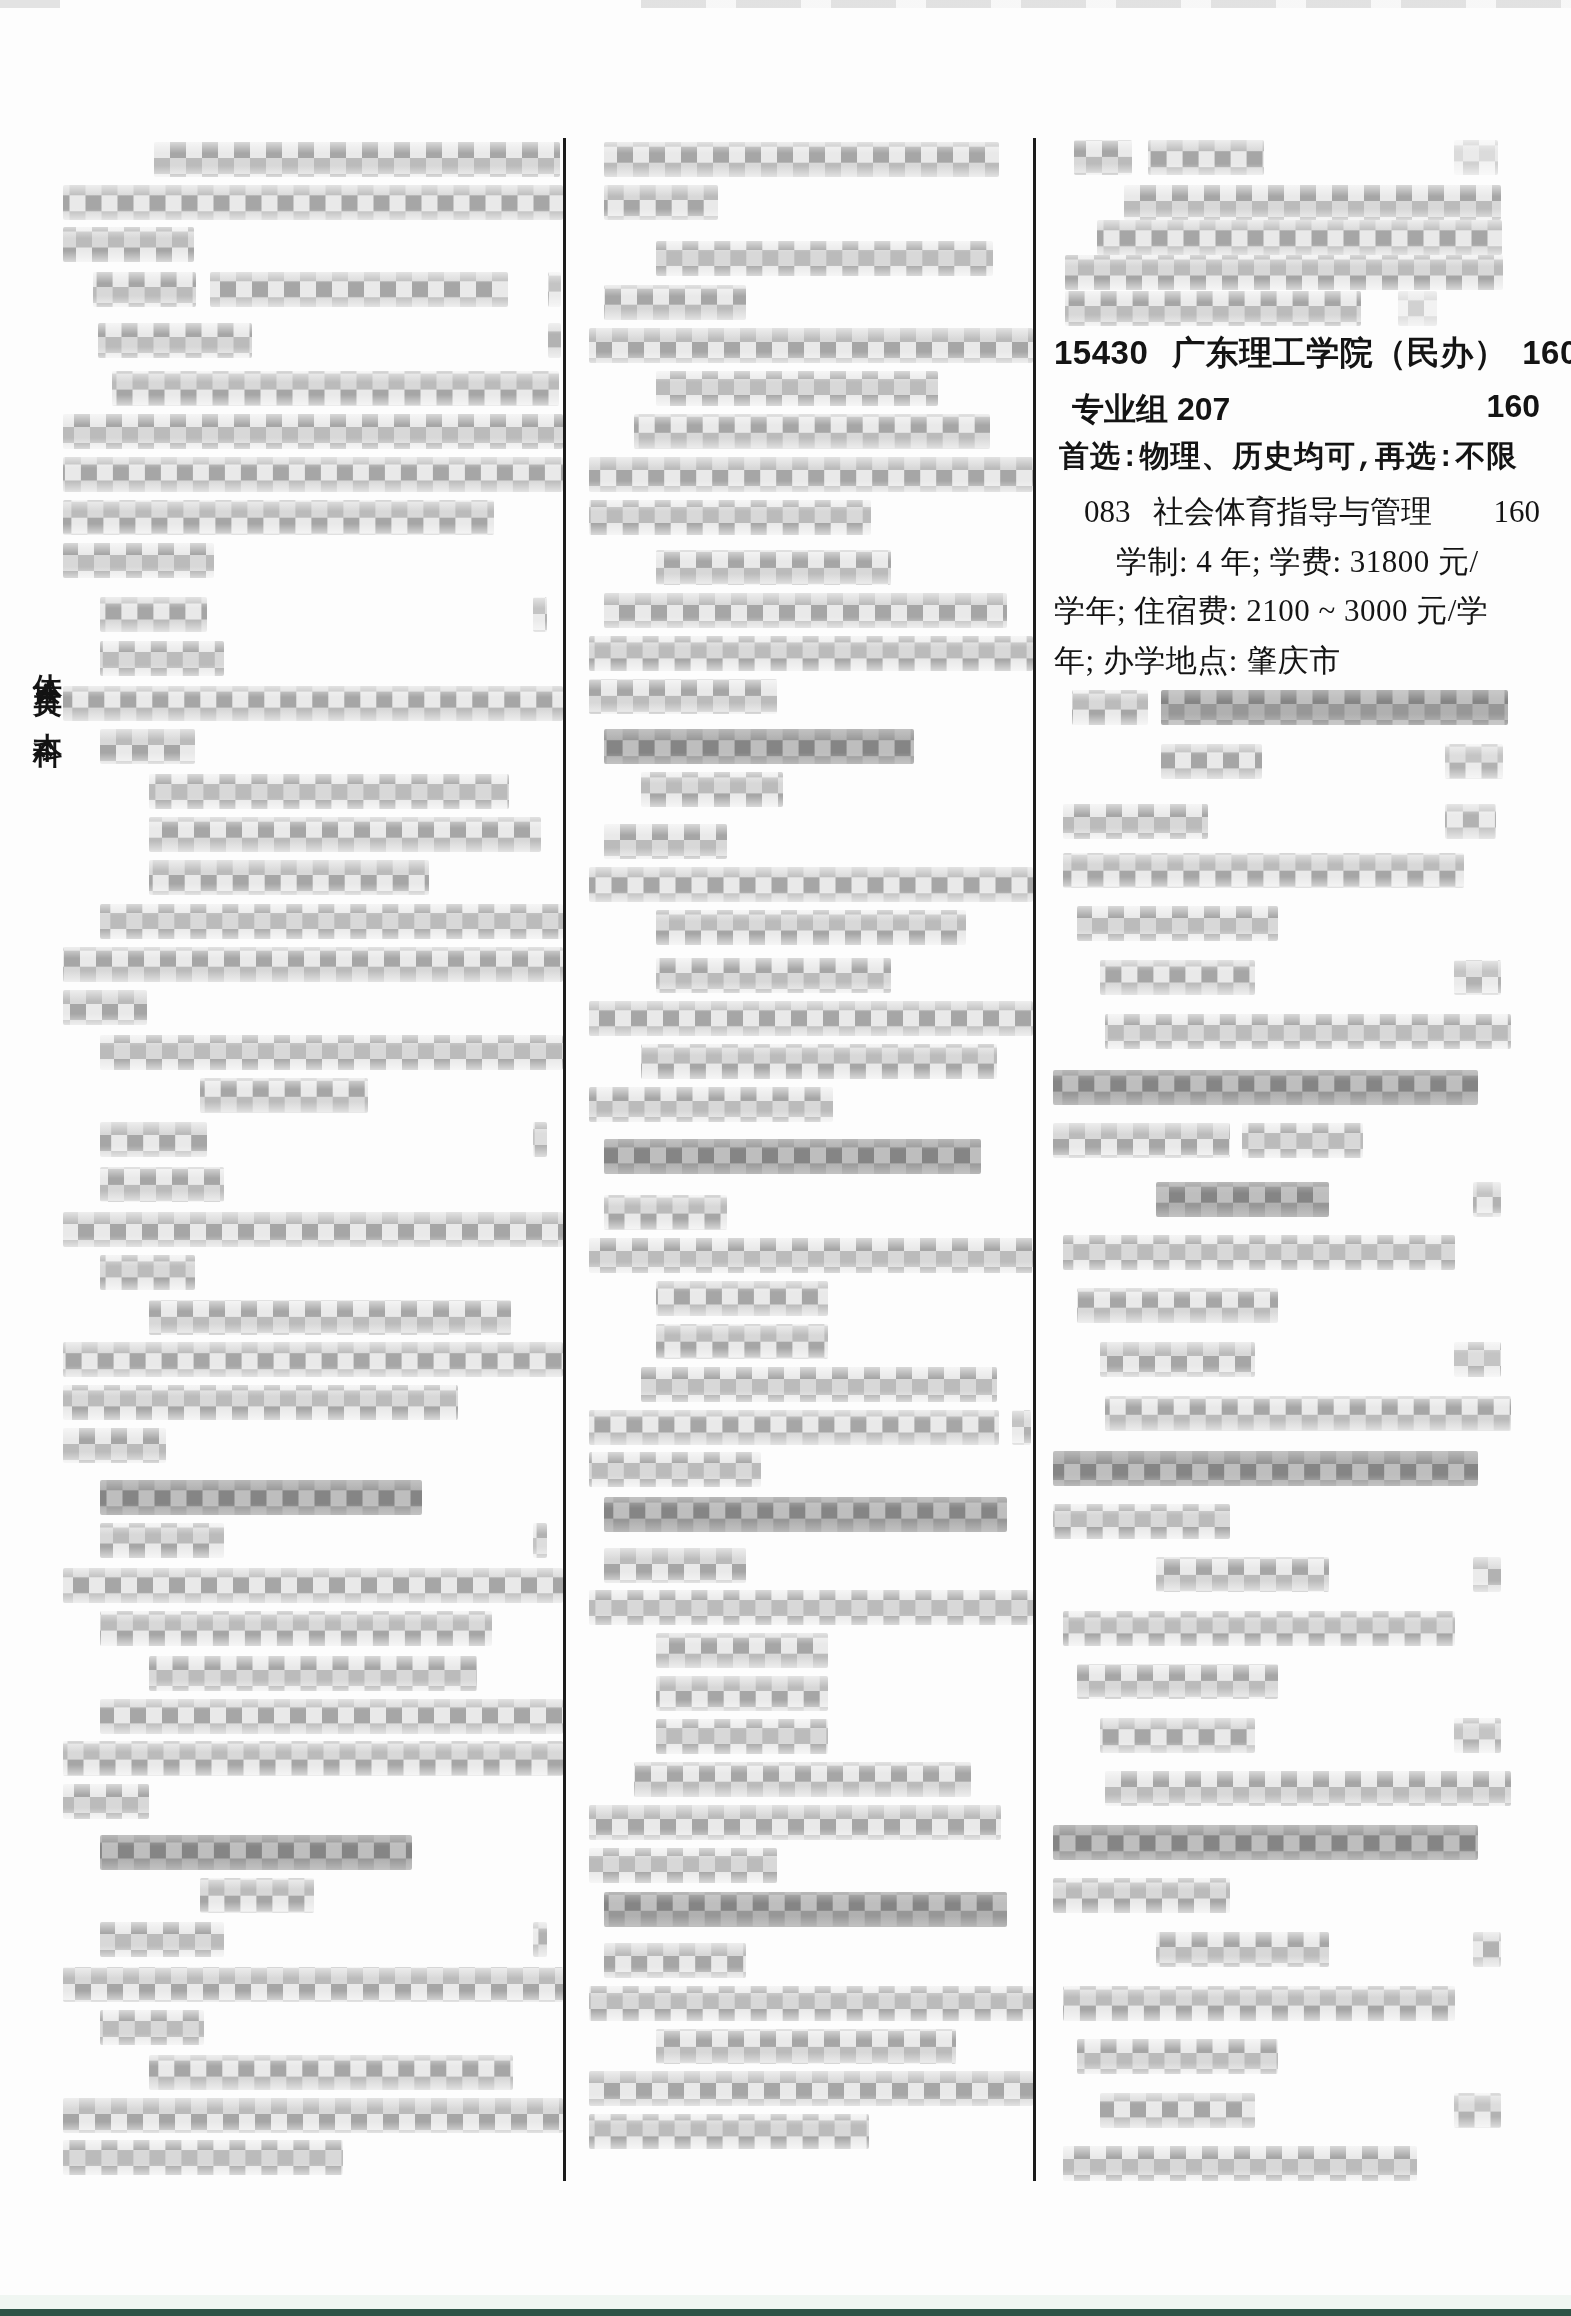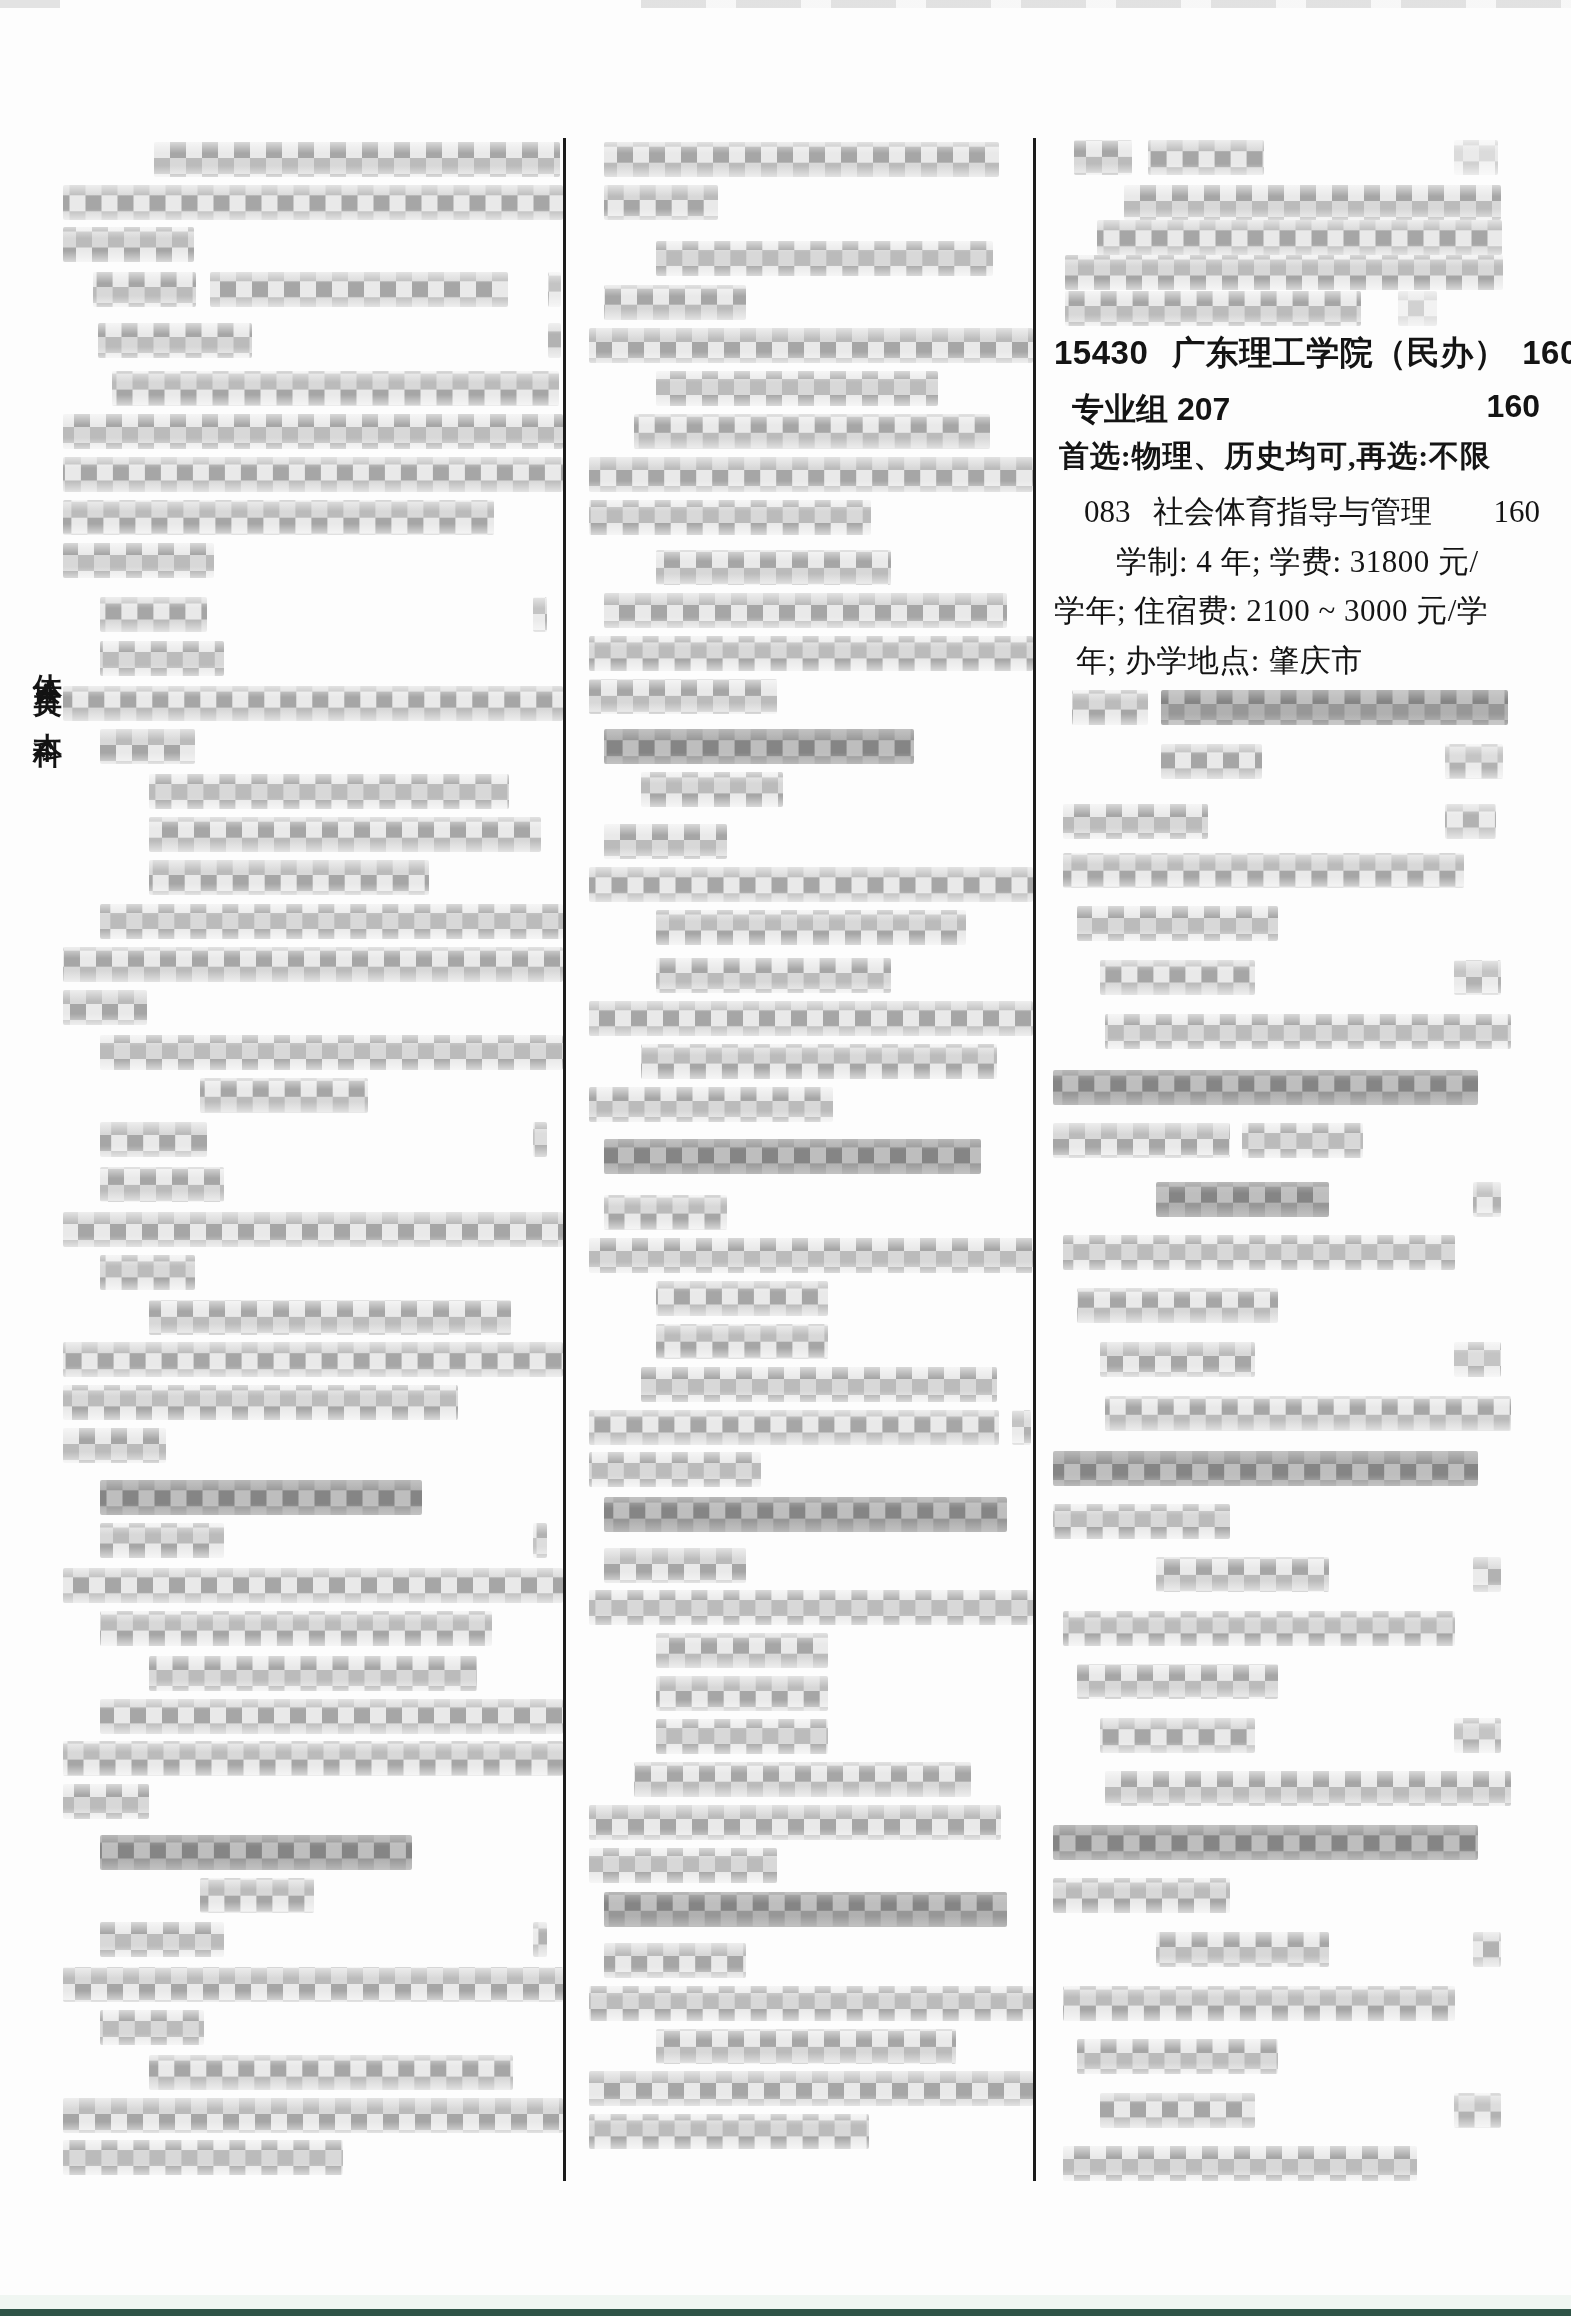--- a/index.html
+++ b/index.html
@@ -45,32 +45,32 @@
     font-family:"Liberation Sans",sans-serif;
   }
   .h1 .name{margin-left:24px;}
   .h1 .quota{margin-left:15px;}
   .grp{
     left:1072px;top:388px;width:468px;display:flex;justify-content:space-between;
     font-weight:700;font-size:32px;font-family:"Liberation Sans",sans-serif;
   }
   .subj{
     left:1059px;top:436px;font-size:30px;font-weight:600;letter-spacing:0.9px;
-    font-family:Liberation Serif, serif;
+    font-family:Liberation Mono, monospace;
   }
   .major{
     left:1084px;top:491px;width:456px;display:flex;align-items:baseline;
     font-size:31px;font-family:"Liberation Serif","DejaVu Serif",serif;
   }
   .major .mname{margin-left:22.4px;}
   .major .mquota{margin-left:auto;}
   .det{font-size:31px;letter-spacing:0.5px;font-family:"Liberation Serif","DejaVu Serif",serif;}
   .det1{left:1116px;top:541px;text-align:right;}
   .det2{left:1054px;top:590px;}
-  .det3{left:1076px;top:640px;}
+  .det3{left:1054px;top:640px;}
   
   .page-footer{
     position:absolute;left:0;top:2196px;width:100%;text-align:center;
     font-size:31px;letter-spacing:2.8px;color:#222;
     font-family:"Liberation Serif","DejaVu Serif",serif;
   }
   
   .bottom-band{position:absolute;left:0;top:2295px;width:100%;height:14px;background:#f0f6f2;}
   .bottom-bar{position:absolute;left:0;top:2309px;width:100%;height:7.5px;background:var(--bottom-bar-color,#2f5447);}
 </style>

